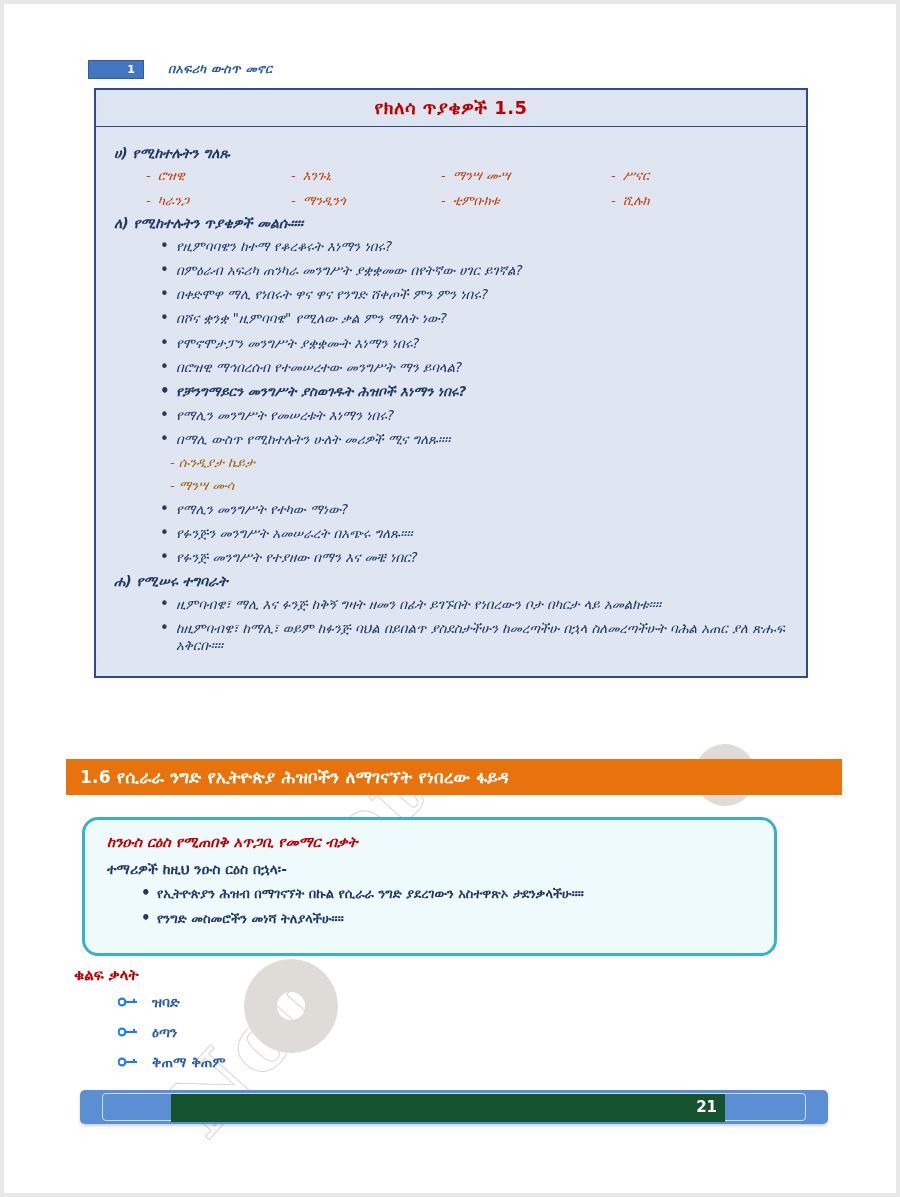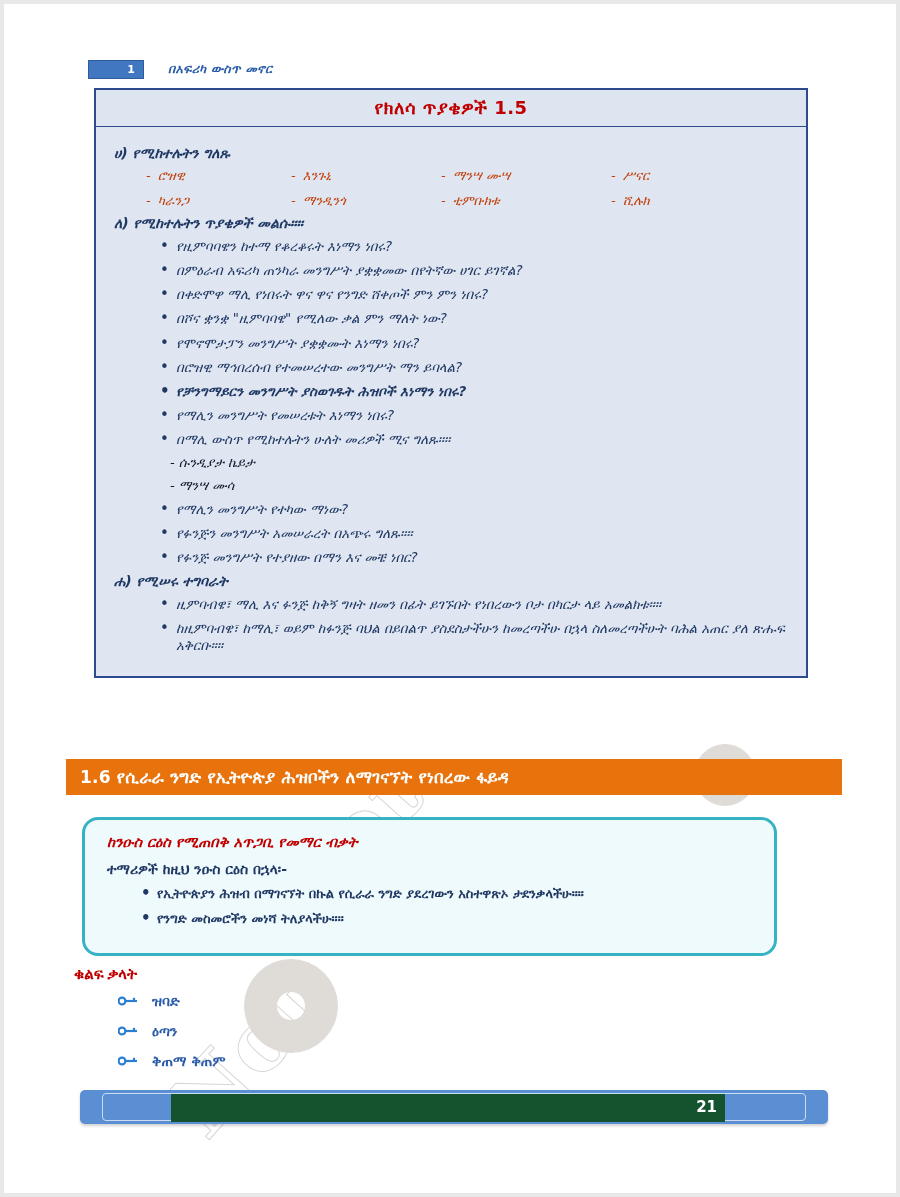--- a/index.html
+++ b/index.html
@@ -168,21 +168,21 @@
   ul.bul > li.nobullet::before { content: ""; }
 
   .sublist {
     list-style: none;
     margin: 5px 0 2px 0;
     padding: 0 0 0 10px;
   }
   .sublist li {
     font-size: 13px;
     font-style: italic;
-    color: #0f172a;
+    color: #a16207;
     margin-bottom: 6px;
   }
 
   
   .orange-bar {
     position: absolute;
     left: 62px; top: 755px;
     width: 776px; height: 36px;
     background: #e8730c;
     color: #ffffff;
@@ -245,21 +245,20 @@
     position: absolute;
     left: 70px; top: 962px;
     width: 430px;
     z-index: 10;
   }
   .keyterms-title {
     color: #c00000;
     font-size: 15px;
     font-weight: 700;
     margin-bottom: 10px;
-    font-family: Liberation Serif, serif;
   }
   .kt-row {
     display: flex;
     align-items: center;
     margin: 0 0 13px 44px;
   }
   .kt-key {
     width: 22px;
     color: #2a7fd4;
     font-size: 13px;

